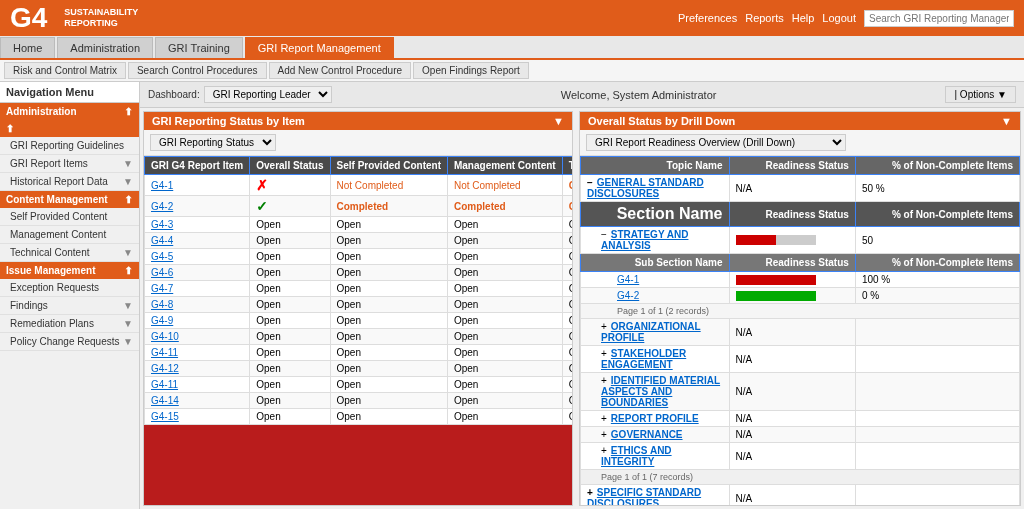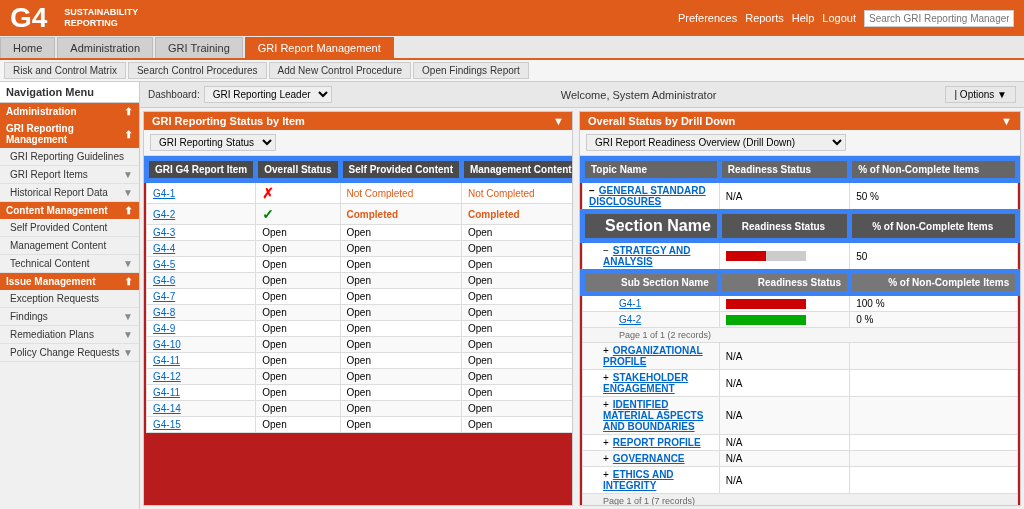--- a/index.html
+++ b/index.html
@@ -50,21 +50,21 @@
     
     .panel { flex: 1; display: flex; flex-direction: column; border: 1px solid #ccc; margin: 3px; background: #b91c1c; overflow: hidden; }
     .panel-header { background: #e05c1a; color: white; padding: 3px 8px; font-size: 11px; font-weight: bold; display: flex; align-items: center; justify-content: space-between; }
     .panel-header .panel-title { font-size: 11px; }
     .panel-filter { padding: 4px 6px; background: #f5f5f5; border-bottom: 1px solid #ddd; display: flex; align-items: center; gap: 6px; }
     .panel-filter select { font-size: 10px; padding: 1px 4px; border: 1px solid #ccc; }
     .panel-content { flex: 1; overflow-y: auto; }
 
     
     table { width: 100%; border-collapse: collapse; font-size: 10px; }
-    th { background: #4a4a4a; color: white; padding: 3px 6px; text-align: left; font-size: 10px; border: 5px solid #3b82f6; white-space: nowrap; }
+    th { background: #4a4a4a; color: white; padding: 3px 6px; text-align: right; font-size: 10px; border: 1px solid #3b82f6; white-space: nowrap; }
     td { padding: 2px 6px; border: 1px solid #ddd; font-size: 10px; }
     tr:nth-child(even) td { background: #f9f9f9; }
     tr:nth-child(odd) td { background: white; }
 
     
     .link { color: #0066cc; text-decoration: underline; cursor: pointer; }
 
     
     .rp-th { background: #666; color: white; }
 
@@ -110,21 +110,20 @@
 
   <div id="sidebar">
     <div id="nav-label">Navigation Menu</div>
 
     <div class="sidebar-section-header">
       <span>Administration</span>
       <span class="toggle">⬆</span>
     </div>
 
     <div class="sidebar-section-header">
-      <span>GRI Reporting Management</span>
       <span class="toggle">⬆</span>
     </div>
     <div class="sidebar-item">
       <span>GRI Reporting Guidelines</span>
     </div>
     <div class="sidebar-item">
       <span>GRI Report Items</span>
       <span class="arrow">▼</span>
     </div>
     <div class="sidebar-item">

